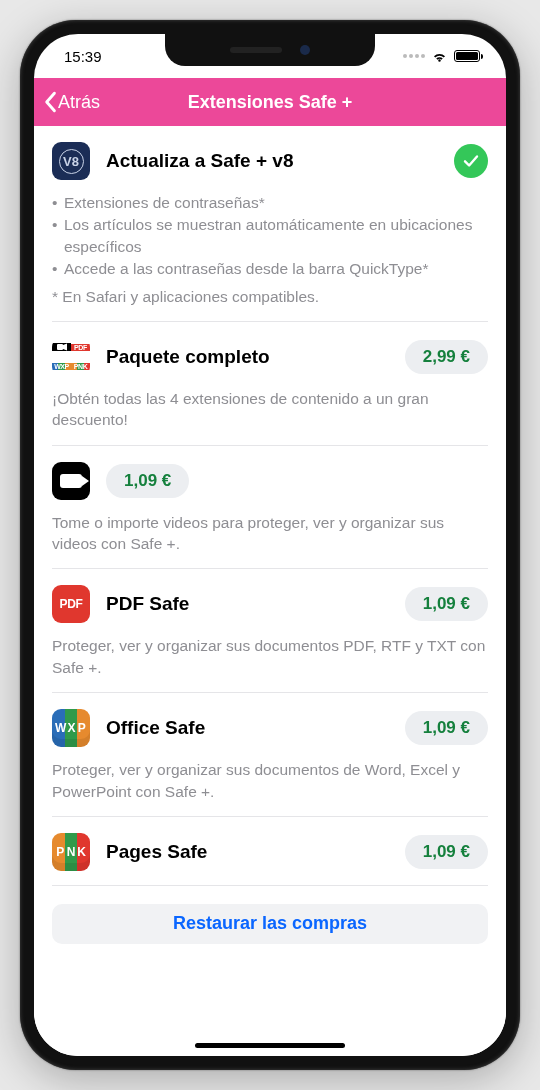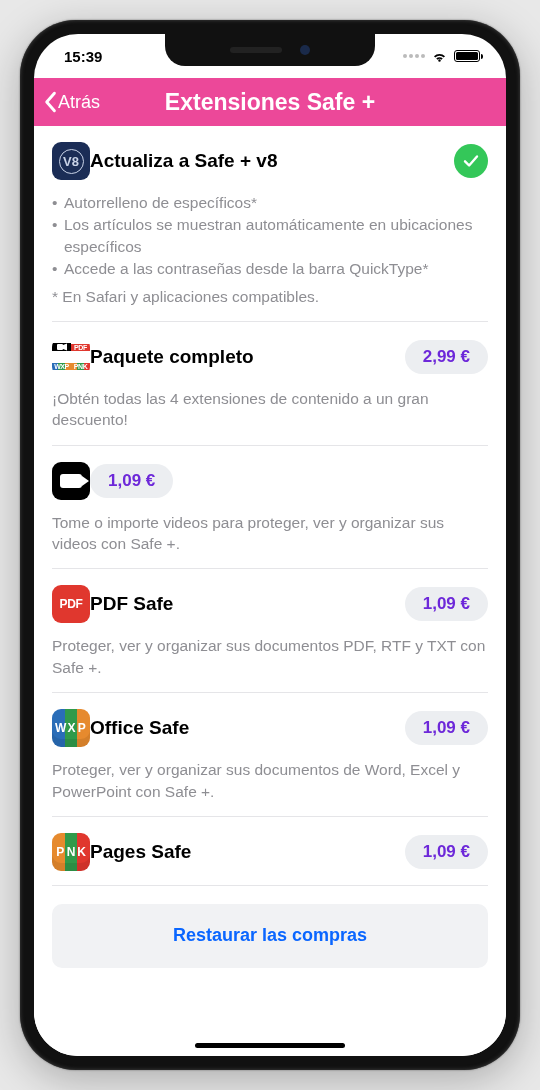--- a/index.html
+++ b/index.html
@@ -4,59 +4,59 @@
   <style>
     * { margin:0; padding:0; box-sizing:border-box; font-family:-apple-system,BlinkMacSystemFont,"Segoe UI",Helvetica,Arial,sans-serif; -webkit-font-smoothing:antialiased; }
     body { background:#e8e8e8; display:flex; justify-content:center; align-items:flex-start; padding:20px 0; }
     .phone { width:500px; height:1050px; background:#111; border-radius:56px; padding:14px; box-shadow:0 0 2px #666, inset 0 0 4px #444, 0 10px 40px rgba(0,0,0,.25); position:relative; }
     .phone-inner { width:100%; height:100%; background:#fff; border-radius:44px; overflow:hidden; position:relative; }
     .notch { position:absolute; top:0; left:50%; transform:translateX(-50%); width:210px; height:32px; background:#111; border-bottom-left-radius:20px; border-bottom-right-radius:20px; z-index:50; display:flex; justify-content:center; align-items:center; }
     .notch::before { content:""; width:52px; height:6px; background:#222; border-radius:3px; margin-right:18px; }
     .notch::after { content:""; width:10px; height:10px; background:#1a2a4a; border-radius:50%; }
     .home-indicator { position:absolute; bottom:8px; left:50%; transform:translateX(-50%); width:150px; height:5px; background:#000; border-radius:3px; z-index:50; }
     .status-bar { position:relative; height:44px; display:flex; justify-content:space-between; align-items:center; padding:0 26px; z-index:40; }
-    .status-bar .time { font-size:15px; font-weight:700; color:#000; margin-left:4px; }
+    .status-bar .time { font-size:15px; font-weight:400; color:#000; margin-left:4px; }
     .status-bar .right { display:flex; align-items:center; gap:6px; }
     .dots { display:flex; gap:2px; }
     .dots span { width:4px; height:4px; border-radius:50%; background:#bbb; }
     .wifi svg { width:17px; height:17px; display:block; }
     .battery { width:26px; height:12px; border:1.2px solid #000; border-radius:3px; position:relative; }
     .battery::after { content:""; position:absolute; right:-4px; top:3px; width:2px; height:5px; background:#000; border-radius:0 2px 2px 0; }
     .battery .level { position:absolute; inset:1px; background:#000; border-radius:1.5px; }
     .nav-bar { height:48px; background:#ec4899; display:flex; align-items:center; padding:0 8px; position:relative; }
     .back-btn { display:flex; align-items:center; color:#fff; font-size:18px; font-weight:400; cursor:pointer; z-index:2; }
     .back-btn svg { width:16px; height:22px; }
-    .nav-title { position:absolute; left:0; right:0; text-align:center; color:#fff; font-size:23px; font-weight:600; pointer-events:none; }
+    .nav-title { position:absolute; left:0; right:0; text-align:center; color:#fff; font-size:18px; font-weight:600; pointer-events:none; }
     .content { height:calc(100% - 92px); overflow-y:auto; background:#fff; padding:0 18px 22px 18px; }
     .section { border-bottom:1px solid #e5e5e8; padding:16px 0 14px 0; }
     .section:last-of-type { border-bottom:none; }
-    .row-head { display:flex; align-items:center; gap:0; }
+    .row-head { display:flex; align-items:center; gap:16px; }
     .row-head .title { flex:1; font-size:19px; font-weight:700; color:#000; }
-    .price-pill { background:#eceef1; color:#6d28d9; font-weight:600; font-size:17px; padding:7px 18px; border-radius:20px; white-space:nowrap; cursor:pointer; }
+    .price-pill { background:#eceef1; color:#15803d; font-weight:600; font-size:17px; padding:7px 18px; border-radius:20px; white-space:nowrap; cursor:pointer; }
     .check-badge { width:34px; height:34px; background:#34c759; border-radius:50%; display:flex; align-items:center; justify-content:center; }
     .check-badge svg { width:18px; height:18px; }
     .desc { color:#8e8e93; font-size:15.5px; line-height:1.38; margin-top:12px; }
     .desc ul { list-style:none; }
     .desc ul li { position:relative; padding-left:12px; margin-bottom:1px; }
     .desc ul li::before { content:"•"; position:absolute; left:0; top:0; }
     .icon-box { width:38px; height:38px; border-radius:9px; display:flex; align-items:center; justify-content:center; flex-shrink:0; overflow:hidden; }
     .icon-v8 { background:#1b2d56; }
     .icon-v8 .v8txt { color:#c8d2e6; font-size:13px; font-weight:600; border:1.4px solid #c8d2e6; border-radius:50%; width:25px; height:25px; display:flex; align-items:center; justify-content:center; line-height:1; }
     .icon-bundle { display:grid; grid-template-columns:1fr 1fr; grid-template-rows:1fr 1fr; gap:0; }
     .icon-bundle .q { display:flex; align-items:center; justify-content:center; font-size:7px; font-weight:800; color:#fff; letter-spacing:-.4px; }
     .icon-bundle .q1{background:#000;} .icon-bundle .q2{background:#e0372e;} .icon-bundle .q3{background:linear-gradient(90deg,#2a6db8 33%,#309a4a 33% 66%,#e68a2e 66%);} .icon-bundle .q4{background:linear-gradient(90deg,#e68a2e 33%,#309a4a 33% 66%,#e0372e 66%);}
     .icon-video { background:#000; display:flex; align-items:center; justify-content:center; }
     .icon-video .cam { width:22px; height:14px; background:#fff; border-radius:3px; position:relative; }
     .icon-video .cam::after { content:""; position:absolute; right:-7px; top:2px; border-left:7px solid #fff; border-top:5px solid transparent; border-bottom:5px solid transparent; }
     .icon-pdf { background:#e0372e; color:#fff; font-weight:800; font-size:12px; letter-spacing:-.3px; }
     .icon-wxp { background:linear-gradient(90deg,#2a6db8 33.33%,#309a4a 33.33% 66.66%,#e68a2e 66.66%); color:#fff; font-weight:800; font-size:12px; display:flex; align-items:center; justify-content:space-around; padding:0 3px; box-shadow:inset 0 -8px 0 rgba(0,0,0,.08); }
     .icon-wxp span{flex:1; text-align:center;}
     .icon-pnk { background:linear-gradient(90deg,#e68a2e 33.33%,#309a4a 33.33% 66.66%,#e0372e 66.66%); color:#fff; font-weight:800; font-size:12px; display:flex; align-items:center; justify-content:space-around; padding:0 3px; box-shadow:inset 0 -8px 0 rgba(0,0,0,.08); }
     .icon-pnk span{flex:1; text-align:center;}
-    .restore { margin-top:18px; background:#f1f2f4; border-radius:10px; height:64px; display:flex; align-items:center; justify-content:center; color:#0a66ff; font-size:18px; font-weight:600; cursor:pointer; }
+    .restore { margin-top:18px; background:#f1f2f4; border-radius:10px; height:40px; display:flex; align-items:center; justify-content:center; color:#0a66ff; font-size:18px; font-weight:600; cursor:pointer; }
   </style>
 </head>
 <body>
 
 <div class="phone">
   <div class="phone-inner">
     <div class="notch"></div>
     <div class="home-indicator"></div>
 
     <div class="status-bar">
@@ -98,21 +98,21 @@
             </div>
           <div class="title">Actualiza a Safe + v8</div>
           <div class="check-badge">
             <svg viewBox="0 0 24 24" fill="none" stroke="#fff" stroke-width="3.2" stroke-linecap="round" stroke-linejoin="round">
                 <polyline points="4,12.5 9.5,18 20,6"></polyline>
               </svg>
           </div>
         </div>
         <div class="desc">
           <ul>
-            <li>Autorrelleno de específicos*</li>
+            <li>Extensiones de contraseñas*</li>
             <li>Los artículos se muestran automáticamente en ubicaciones específicos</li>
             <li>Accede a las contraseñas desde la barra QuickType*</li>
           </ul>
           <div style="margin-top:6px;">* En Safari y aplicaciones compatibles.</div>
         </div>
       </div>
 
       <div class="section">
         <div class="row-head">
           <div class="icon-box icon-bundle">

